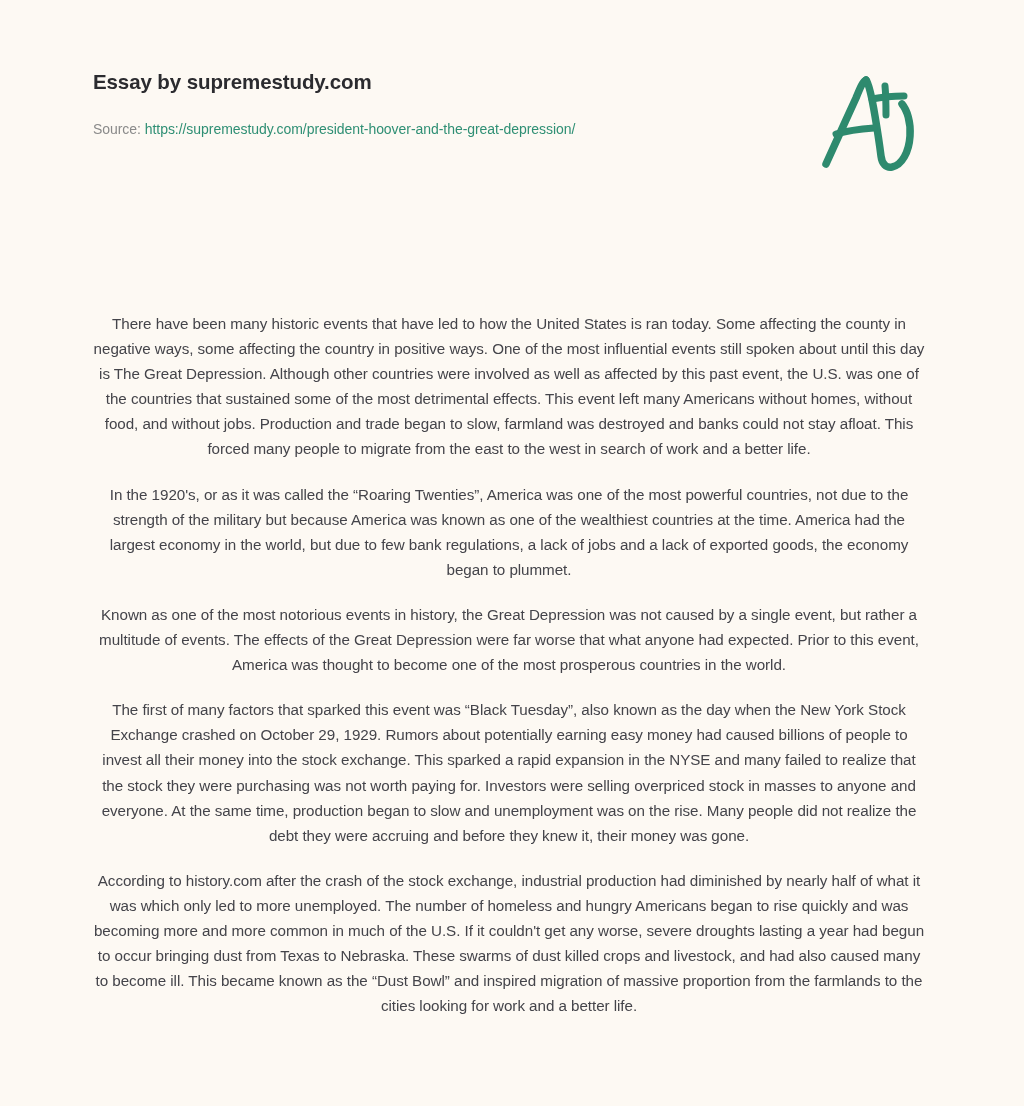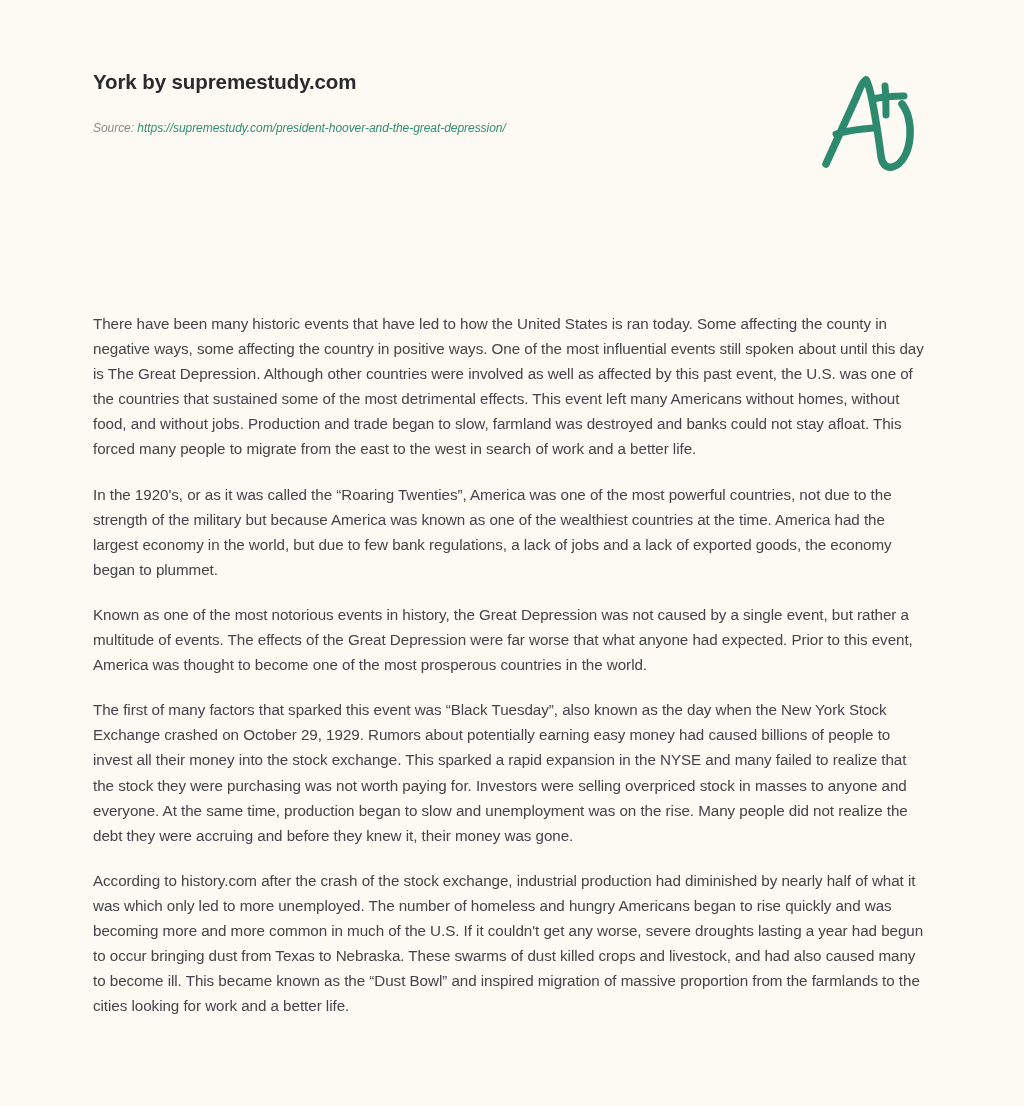--- a/index.html
+++ b/index.html
@@ -39,25 +39,24 @@
     font-weight: bold;
     color: #2b2b2f;
     letter-spacing: -0.1px;
     white-space: nowrap;
   }
 
   .source-line {
     position: absolute;
     left: 93px;
     top: 121px;
-    font-size: 12px;
+    font-size: 14px;
     color: #8a8a8a;
     white-space: nowrap;
     letter-spacing: -0.05px;
-    font-style: italic;
   }
 
   .source-label {
     color: #8a8a8a;
   }
 
   .source-url {
     color: #2f8f74;
     text-decoration: none;
   }
@@ -96,35 +95,35 @@
     top: 311px;
     width: 832px;
   }
 
   .body-copy p {
     margin: 0 0 20px 0;
     font-size: 15.2px;
     line-height: 25.1px;
     color: #44444a;
     letter-spacing: -0.05px;
-    text-align: left;
+    text-align: center;
   }
 
   .body-copy p:last-child {
     margin-bottom: 0;
   }
 </style>
 </head>
 <body>
 
 <div class="page">
 
   <div class="header">
 
-    <div class="brand-line">York by supremestudy.com</div>
+    <div class="brand-line">Essay by supremestudy.com</div>
 
     <div class="source-line">
       <span class="source-label">Source:</span>
       <a class="source-url" href="#">https://supremestudy.com/president-hoover-and-the-great-depression/</a>
     </div>
 
     <div class="logo">
       <svg viewBox="0 0 120 110" xmlns="http://www.w3.org/2000/svg" fill="none" stroke="#2e8a6e" stroke-linecap="round" stroke-linejoin="round">
 
         <path d="M14 96 C 22 78, 34 52, 44 30 C 48 20, 51 13, 54 12" stroke-width="7.5"></path>

